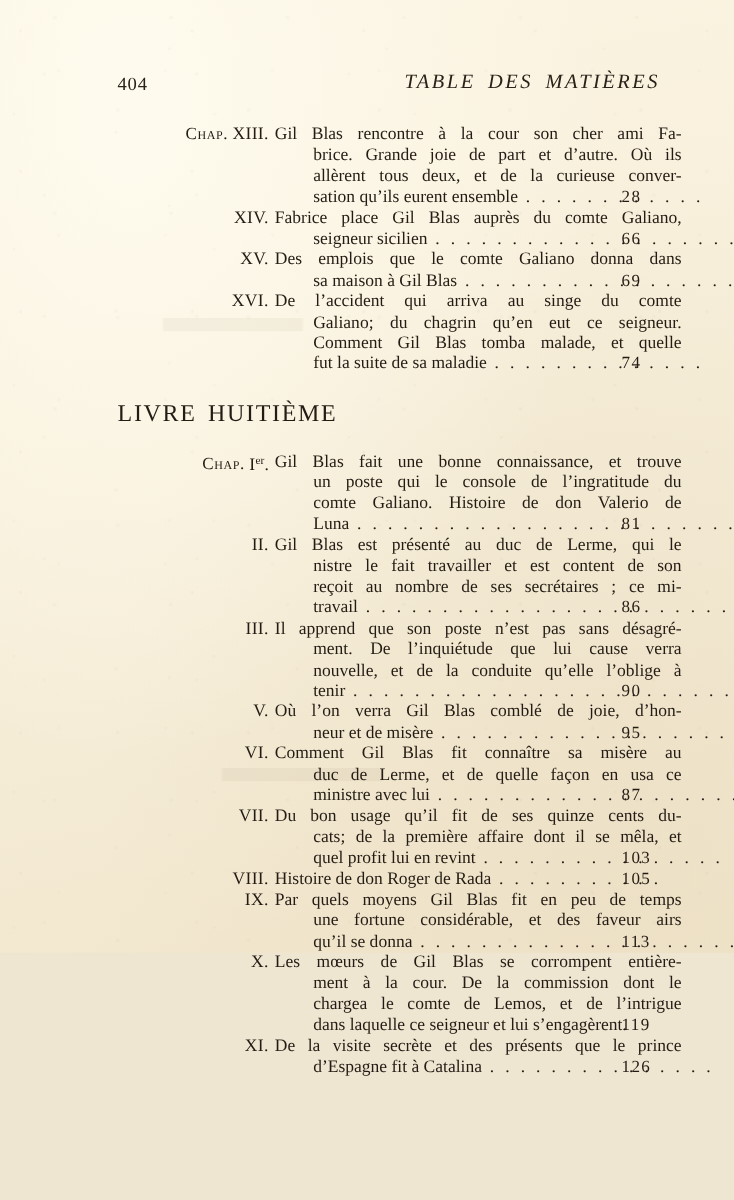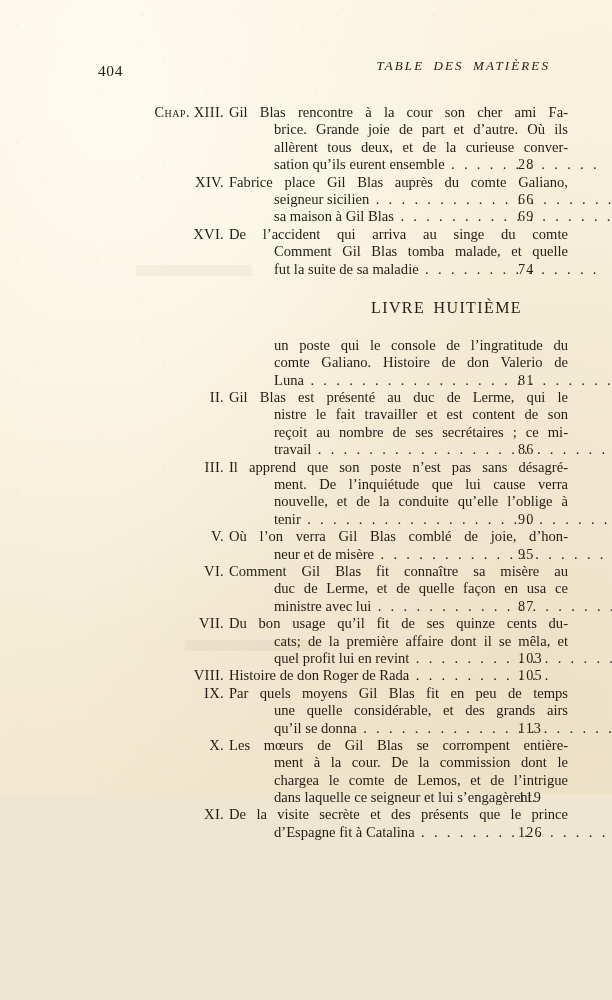--- a/index.html
+++ b/index.html
@@ -78,21 +78,21 @@
     font-size: 15.5px;
     letter-spacing: .6px;
     font-feature-settings: "onum" 1;
     color: #2a2118;
   }
   .runtitle {
     position: absolute;
     right: 0;
     top: 0;
     font-style: italic;
-    font-size: 13px;
+    font-size: 17px;
     letter-spacing: 2.1px;
     word-spacing: 4px;
     color: #2a2118;
     white-space: nowrap;
   }
 
   
   .toc {
     position: absolute;
     left: 98px;
@@ -135,42 +135,42 @@
 
   
   .txt {
     position: absolute;
     left: 131px;
     right: 0;
     text-align: justify;
     text-align-last: justify;
   }
   .txt.flush { text-align: right; text-align-last: left; }
-  .txt.indent { left: 176px; }
+  .txt.indent { left: 163px; }
 
   
   .lead {
     letter-spacing: 2.8px;
     font-size: 14.6px;
   }
   .pg {
     position: absolute;
     left: 420px;
     top: 0;
     width: 46px;
     text-align: left;
     font-size: 14.2px;
     letter-spacing: 1.1px;
     font-feature-settings: "onum" 1;
   }
 
   
   .bookhead {
-    text-align: right;
-    font-size: 16px;
+    text-align: left;
+    font-size: 20px;
     letter-spacing: 1.4px;
     word-spacing: 3px;
     margin: 21px 0 20px 0;
     padding-right: 46px;
   }
 </style>
 </head>
 <body>
 
 <div id="page">
@@ -206,39 +206,50 @@
             <span class="lbl"><span class="numeral">XIV.</span></span>
             <span class="txt">Fabrice place Gil Blas auprès du comte Galiano,</span>
           </div>
           <div class="eline">
             <span class="pg">66</span>
             <span class="txt indent flush">seigneur sicilien<span class="lead"> . . . . . . . . . . . . . . . . . . . . . .</span></span>
           </div>
         </div>
         <div class="entry">
           <div class="eline">
+            <span class="lbl"><span class="numeral">XV.</span></span>
+            <span class="txt">Des emplois que le comte Galiano donna dans</span>
+          </div>
+          <div class="eline">
             <span class="pg">69</span>
             <span class="txt indent flush">sa maison à Gil Blas<span class="lead"> . . . . . . . . . . . . . . . . . . . .</span></span>
           </div>
         </div>
         <div class="entry">
           <div class="eline">
             <span class="lbl"><span class="numeral">XVI.</span></span>
             <span class="txt">De l’accident qui arriva au singe du comte</span>
           </div>
           <div class="eline">
+            <span class="txt indent">Galiano; du chagrin qu’en eut ce seigneur.</span>
+          </div>
+          <div class="eline">
             <span class="txt indent">Comment Gil Blas tomba malade, et quelle</span>
           </div>
           <div class="eline">
             <span class="pg">74</span>
             <span class="txt indent flush">fut la suite de sa maladie<span class="lead"> . . . . . . . . . . . . . .</span></span>
           </div>
         </div>
         <div class="bookhead">LIVRE HUITIÈME</div>
         <div class="entry">
+          <div class="eline">
+            <span class="lbl"><span class="chapword">Chap.</span> <span class="numeral">I</span><span class="sup">er</span>.</span>
+            <span class="txt">Gil Blas fait une bonne connaissance, et trouve</span>
+          </div>
           <div class="eline">
             <span class="txt indent">un poste qui le console de l’ingratitude du</span>
           </div>
           <div class="eline">
             <span class="txt indent">comte Galiano. Histoire de don Valerio de</span>
           </div>
           <div class="eline">
             <span class="pg">81</span>
             <span class="txt indent flush">Luna<span class="lead"> . . . . . . . . . . . . . . . . . . . . . . . . . . . .</span></span>
           </div>
@@ -317,21 +328,21 @@
             <span class="pg">105</span>
             <span class="txt flush">Histoire de don Roger de Rada<span class="lead"> . . . . . . . . . . .</span></span>
           </div>
         </div>
         <div class="entry">
           <div class="eline">
             <span class="lbl"><span class="numeral">IX.</span></span>
             <span class="txt">Par quels moyens Gil Blas fit en peu de temps</span>
           </div>
           <div class="eline">
-            <span class="txt indent">une quelle considérable, et des grands airs</span>
+            <span class="txt indent">une fortune considérable, et des faveur airs</span>
           </div>
           <div class="eline">
             <span class="pg">113</span>
             <span class="txt indent flush">qu’il se donna<span class="lead"> . . . . . . . . . . . . . . . . . . . . . .</span></span>
           </div>
         </div>
         <div class="entry">
           <div class="eline">
             <span class="lbl"><span class="numeral">X.</span></span>
             <span class="txt">Les mœurs de Gil Blas se corrompent entière-</span>

